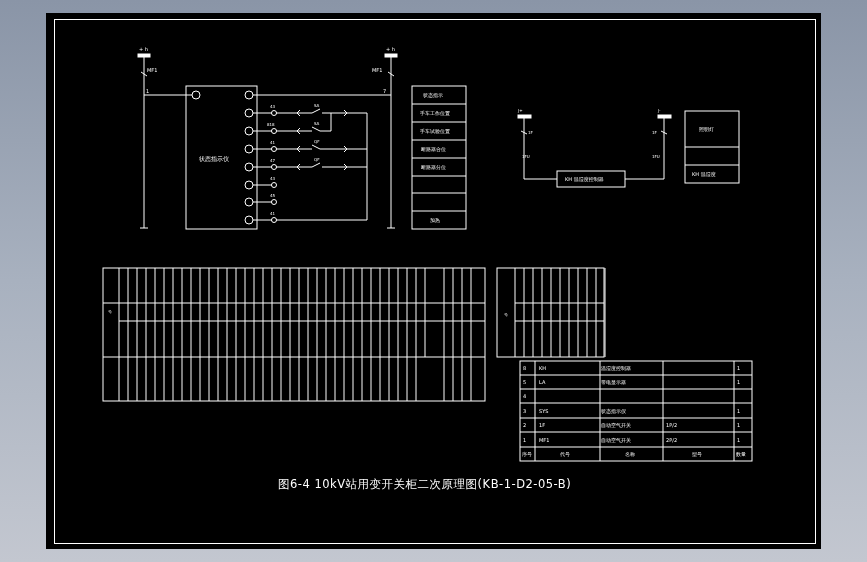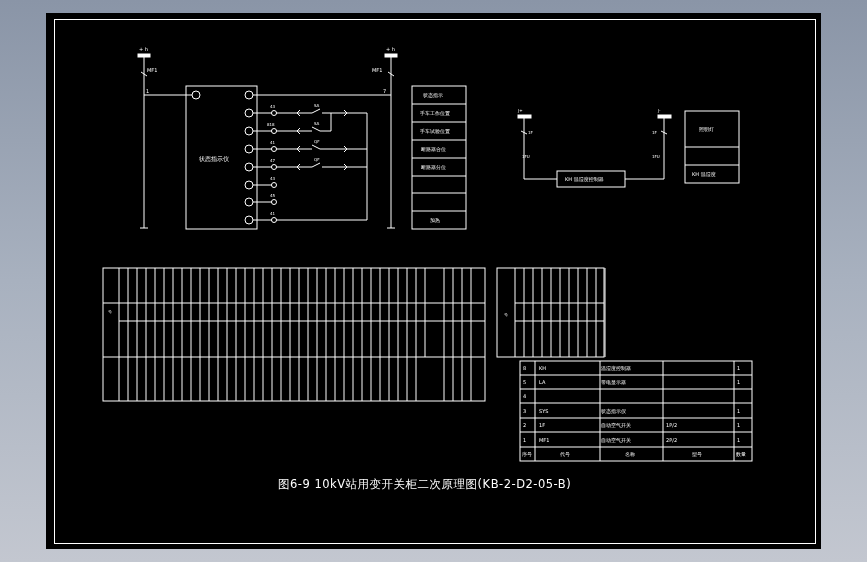--- a/index.html
+++ b/index.html
@@ -262,13 +262,13 @@
     <text class="t" x="666" y="442">2P/2</text>
     <text class="t" x="737" y="442">1</text>
     <text class="t" x="522" y="456">序号</text>
     <text class="t" x="560" y="456">代号</text>
     <text class="t" x="625" y="456">名称</text>
     <text class="t" x="692" y="456">型号</text>
     <text class="t" x="736" y="456">数量</text>
   </g>
 </svg>
 
-<div class="title">图6-9 10kV站用变开关柜二次原理图(KB-2-D2-05-B)</div>
+<div class="title">图6-4 10kV站用变开关柜二次原理图(KB-1-D2-05-B)</div>
 
 </body></html>

